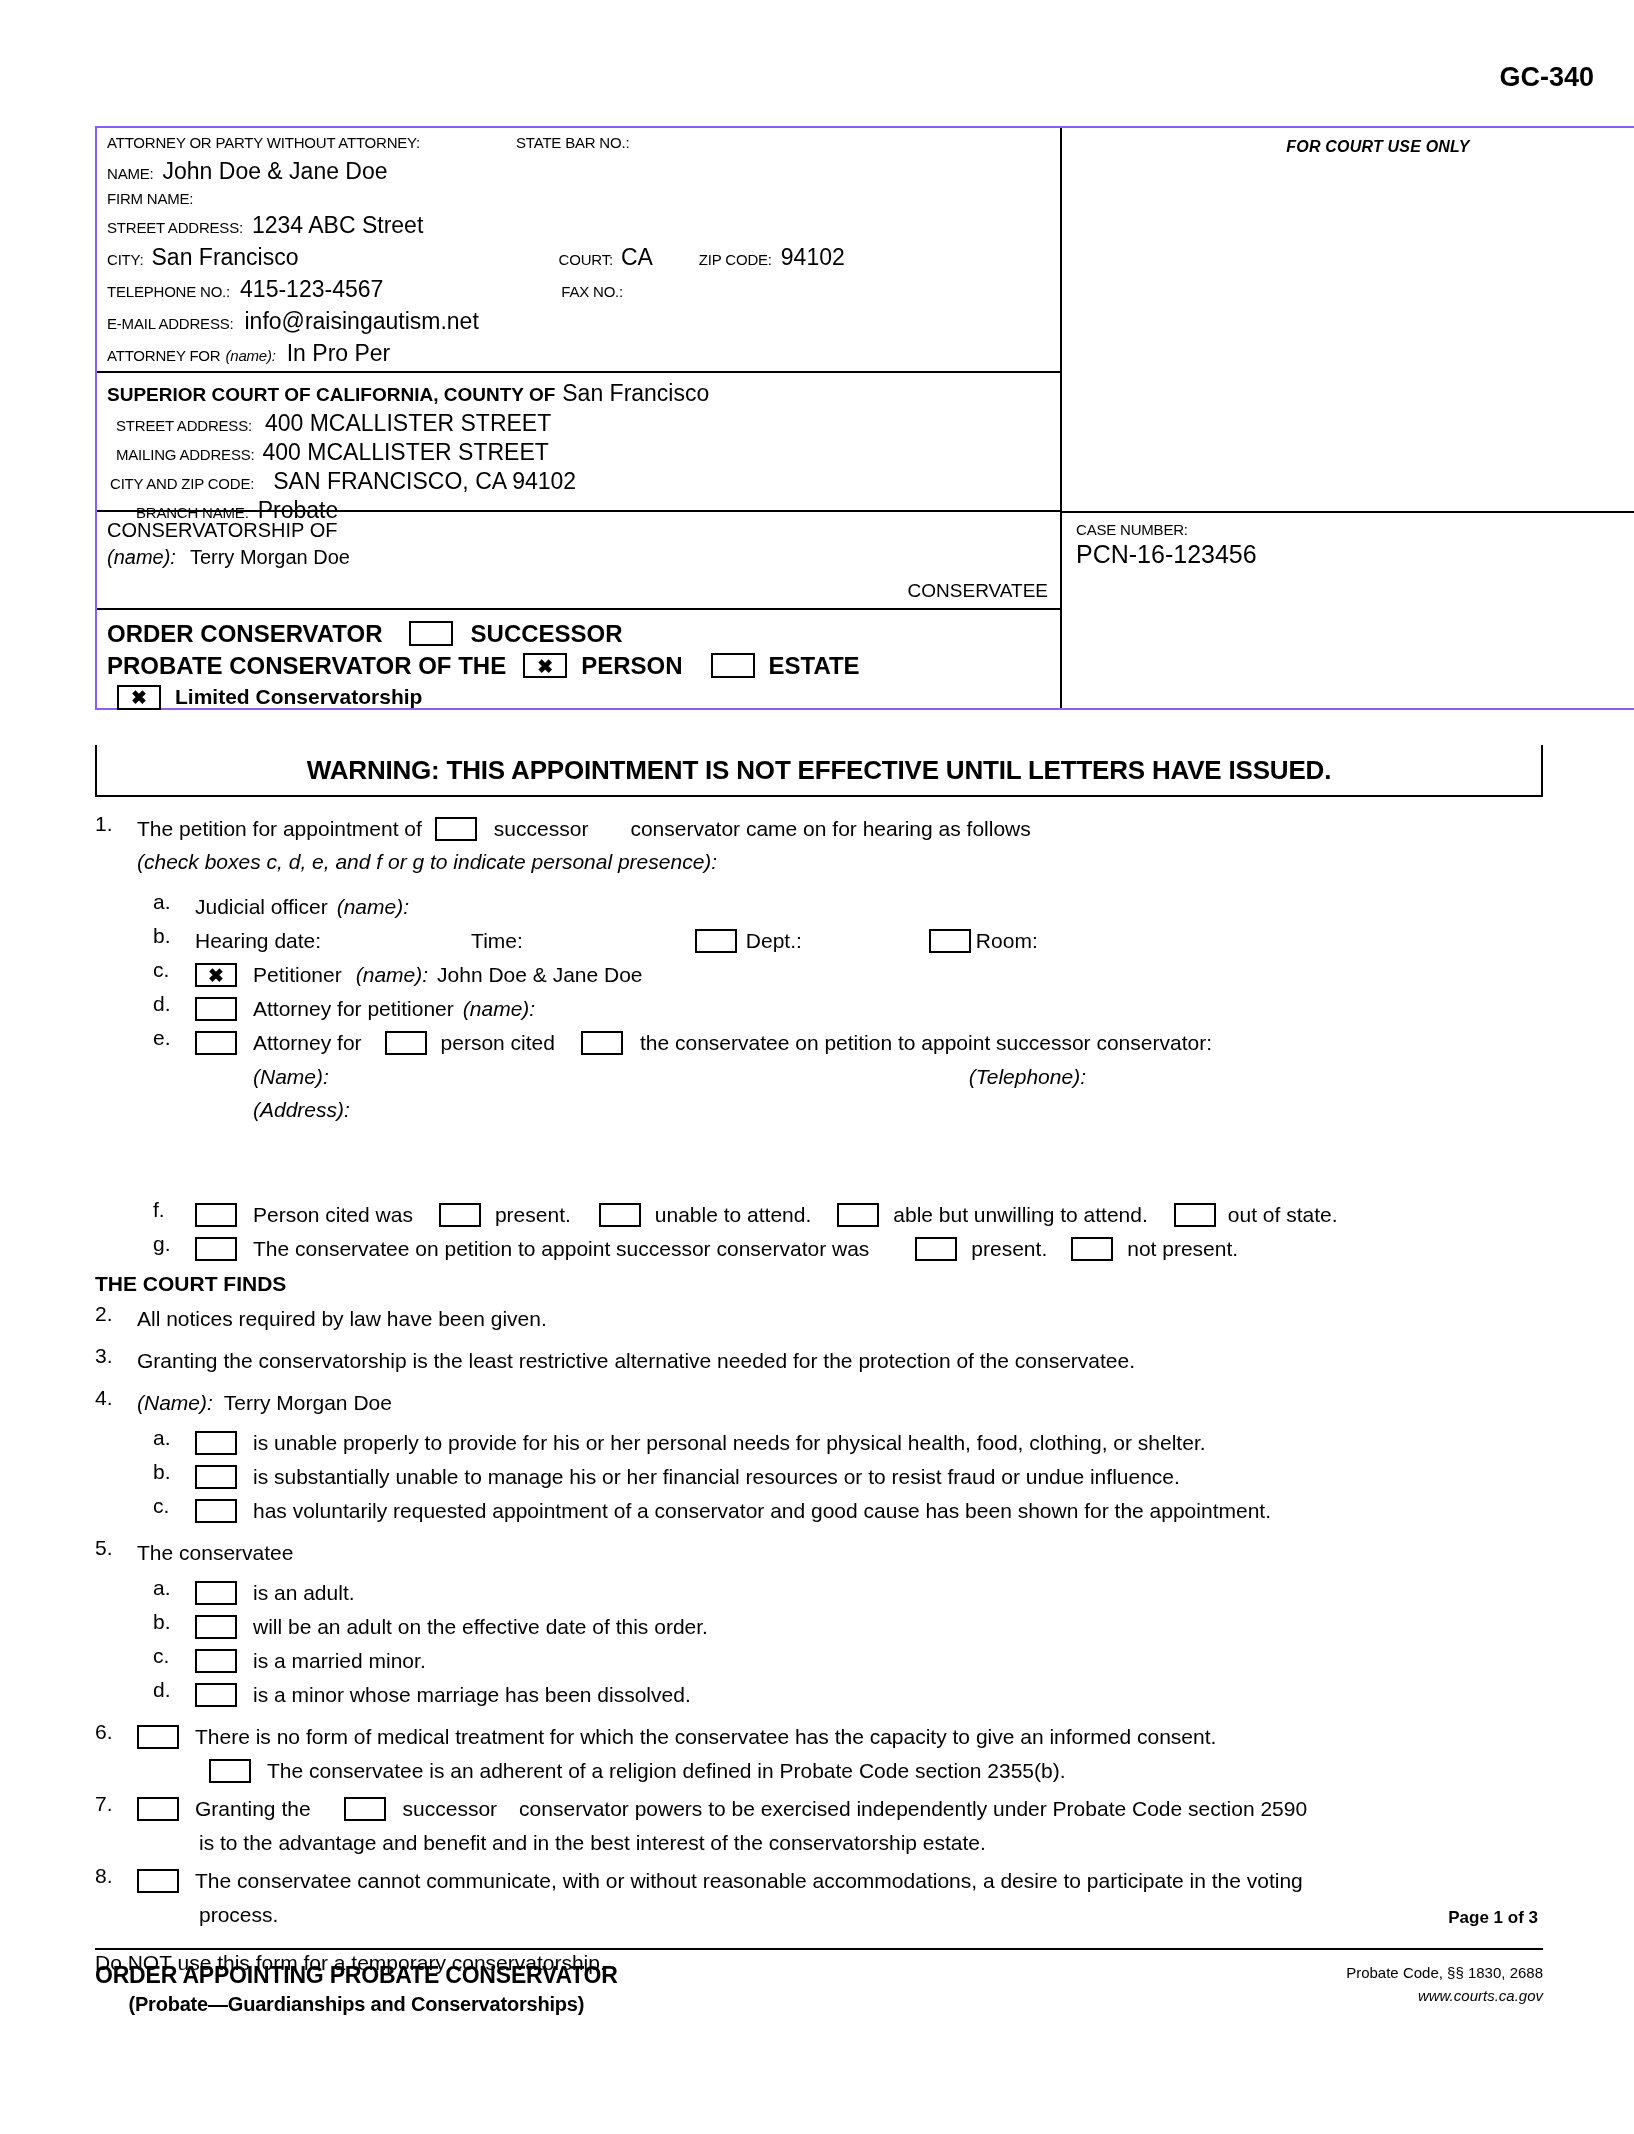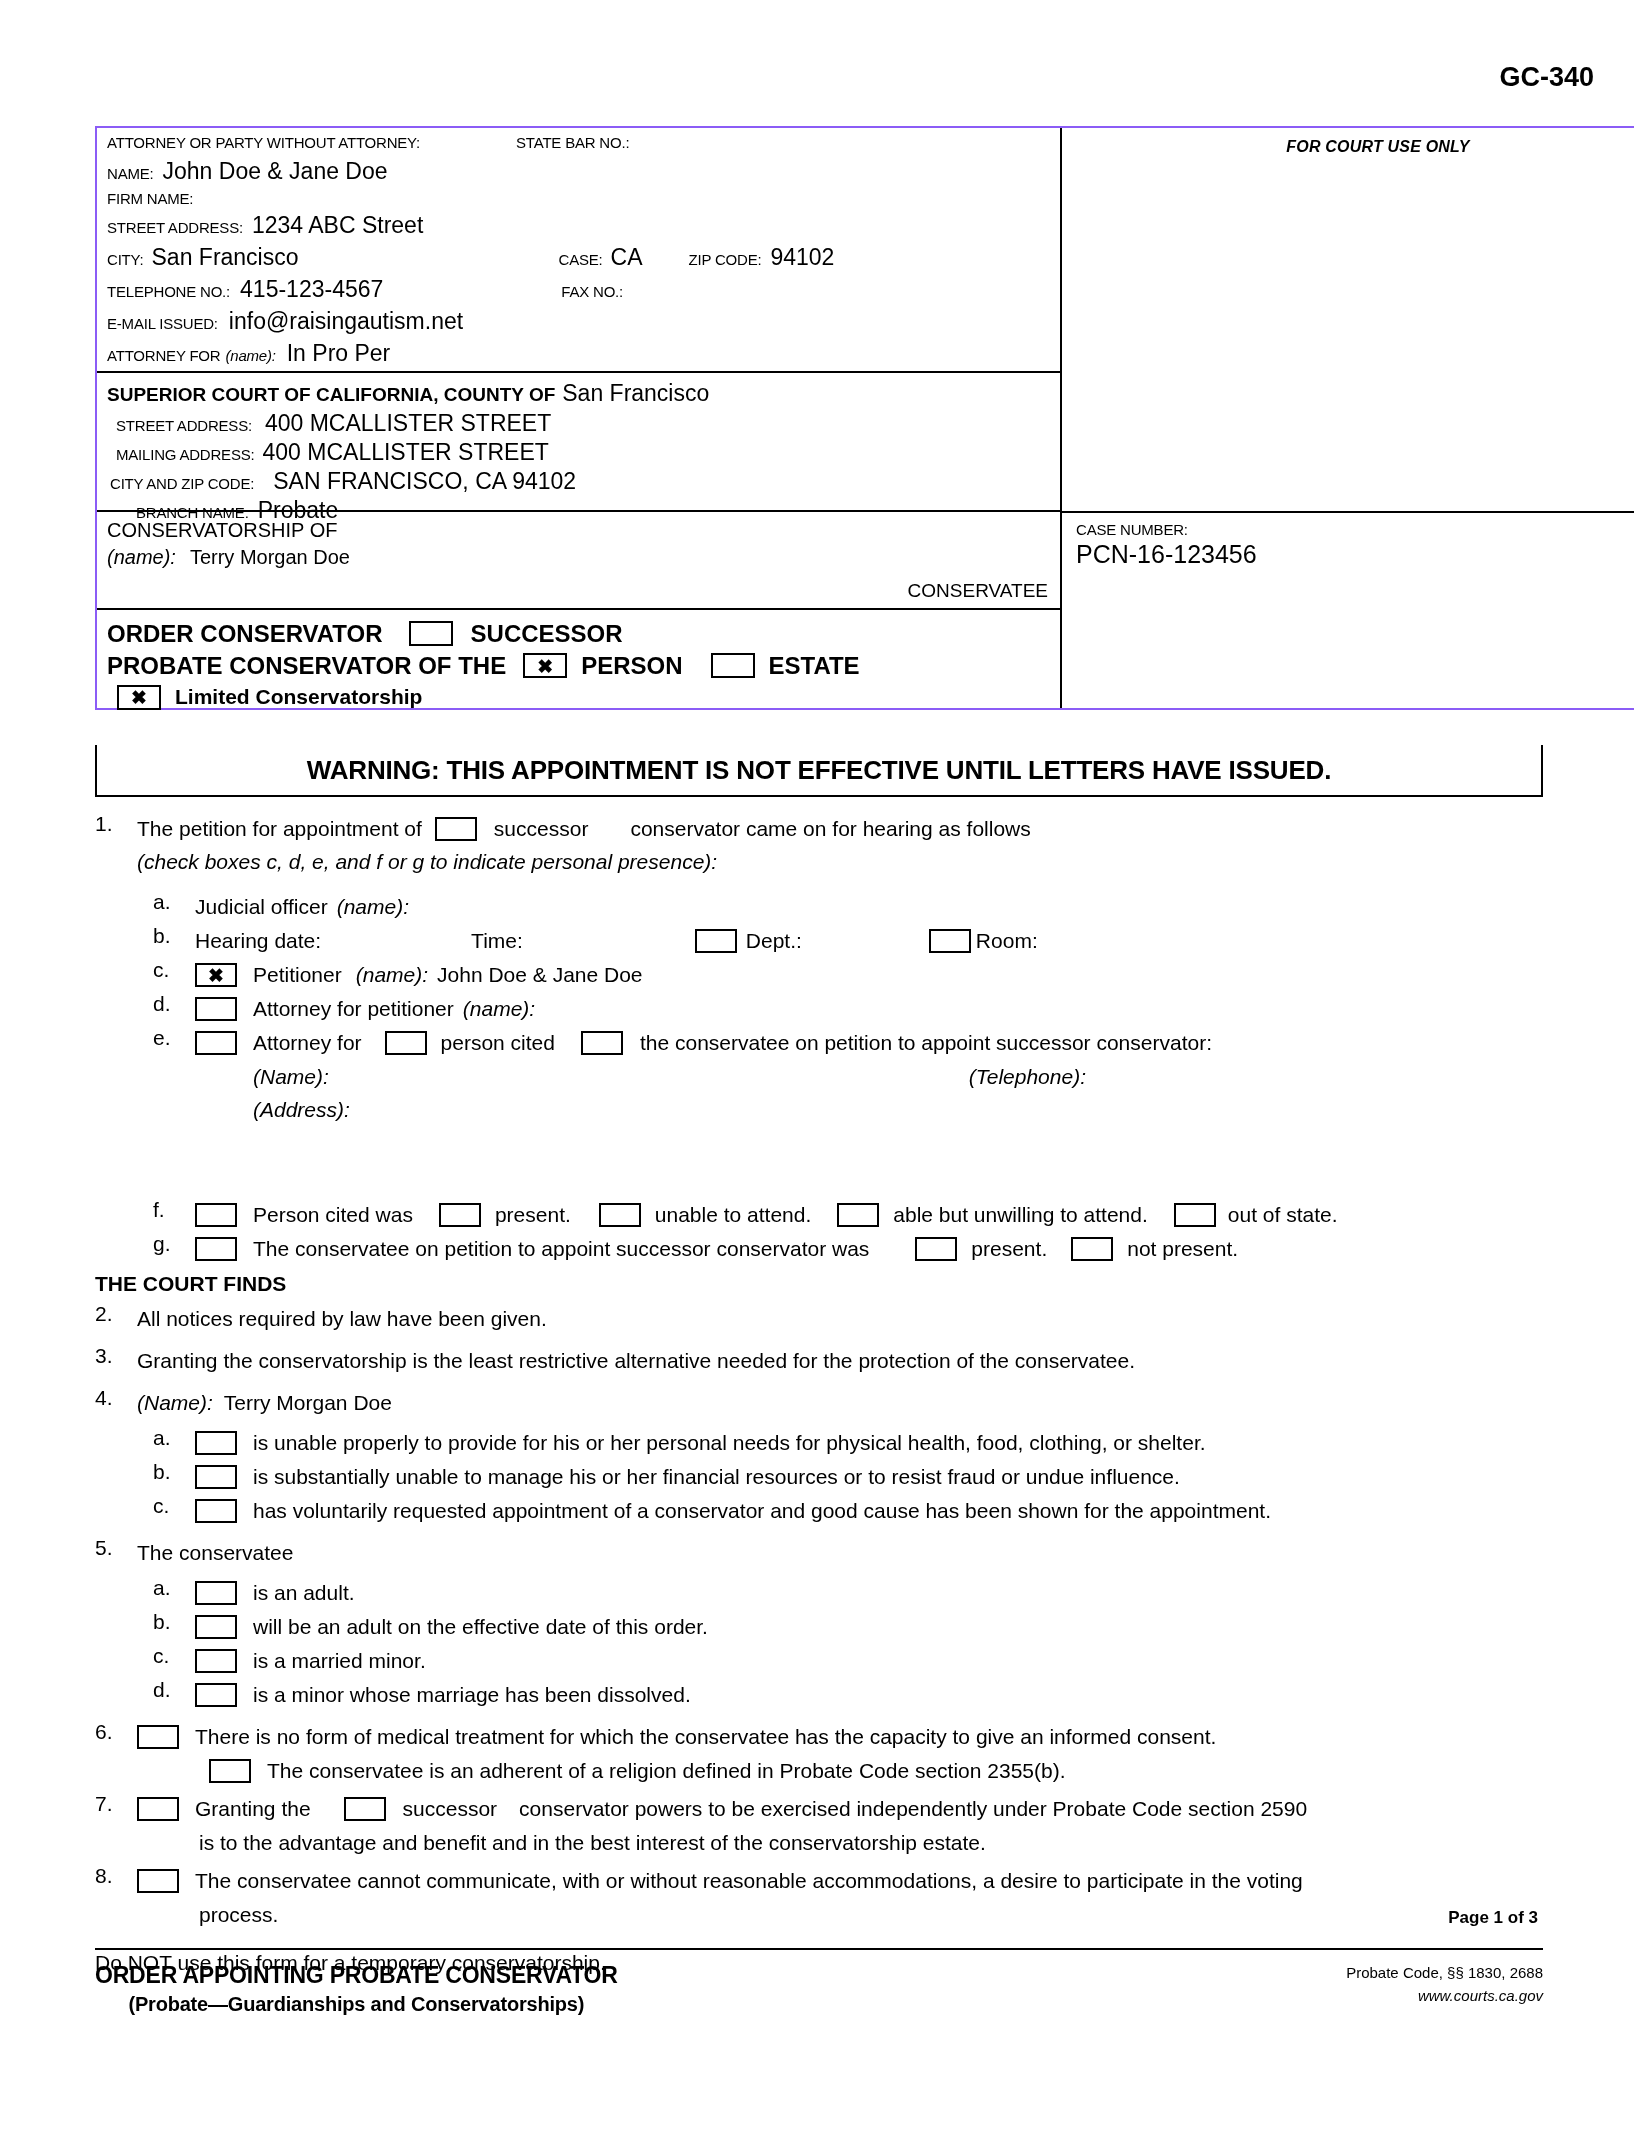--- a/index.html
+++ b/index.html
@@ -137,35 +137,35 @@
             <span class="val" style="margin-left:8px"></span>
           </div>
           <div class="line" style="margin-top:5px">
             <span class="lbl">STREET ADDRESS:</span>
             <span class="val" style="margin-left:9px">1234 ABC Street</span>
           </div>
           <div class="line" style="margin-top:5px">
             <span class="lbl">CITY:</span>
             <span class="val" style="margin-left:8px">San Francisco</span>
             <span class="gap" style="width:260px"></span>
-            <span class="lbl">CASE:</span>
+            <span class="lbl">COURT:</span>
             <span class="val" style="margin-left:8px">CA</span>
             <span class="gap" style="width:46px"></span>
             <span class="lbl">ZIP CODE:</span>
             <span class="val" style="margin-left:9px">94102</span>
           </div>
           <div class="line" style="margin-top:5px">
             <span class="lbl">TELEPHONE NO.:</span>
             <span class="val" style="margin-left:10px">415-123-4567</span>
             <span class="gap" style="width:178px"></span>
             <span class="lbl">FAX NO.:</span>
             <span class="val" style="margin-left:8px"></span>
           </div>
           <div class="line" style="margin-top:5px">
-            <span class="lbl">E-MAIL ISSUED:</span>
+            <span class="lbl">E-MAIL ADDRESS:</span>
             <span class="val" style="margin-left:11px">info@raisingautism.net</span>
           </div>
           <div class="line" style="margin-top:5px">
             <span class="lbl">ATTORNEY FOR</span>
             <span class="lbl ital" style="margin-left:5px">(name):</span>
             <span class="val" style="margin-left:11px">In Pro Per</span>
           </div>
         </div>
 
         <div class="court-box">

